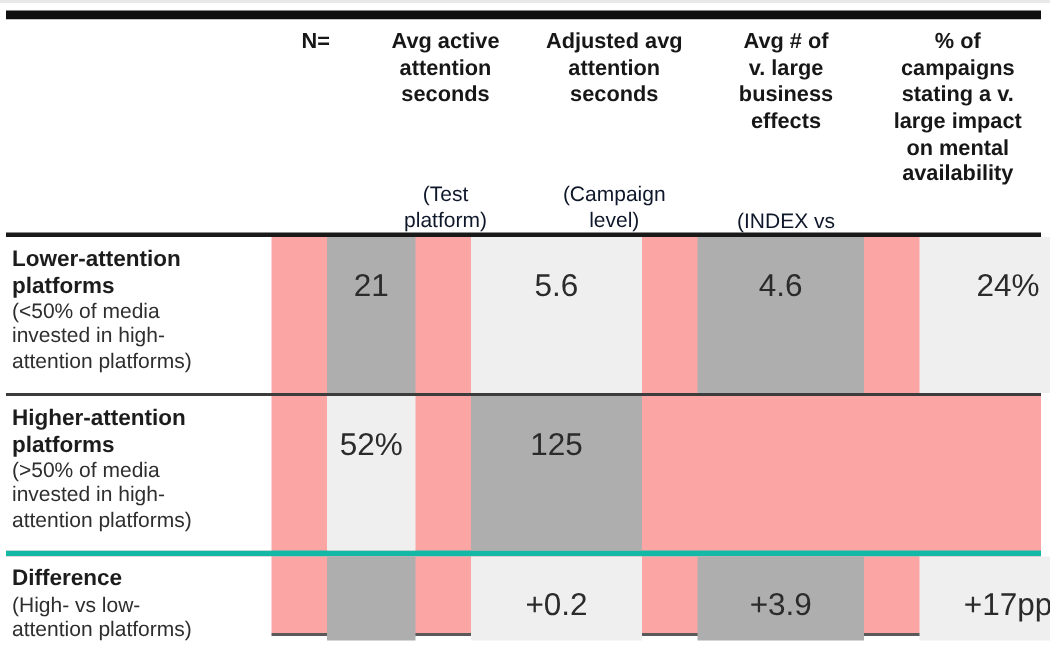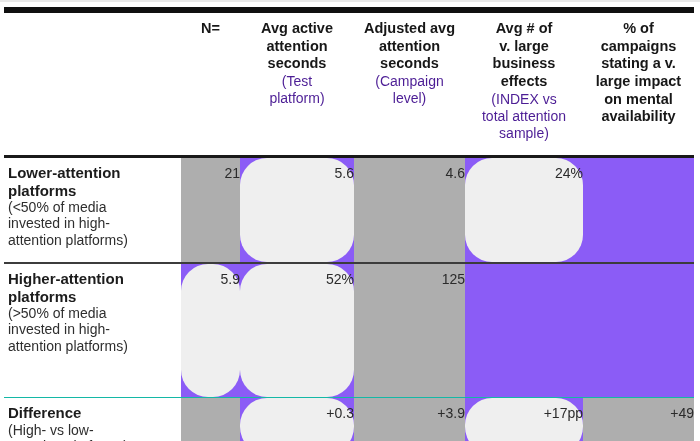--- a/index.html
+++ b/index.html
@@ -41,53 +41,54 @@
   .h-main {
     font-weight: 700;
     font-size: 14.5px;
     line-height: 1.22;
     color: #171717;
     white-space: pre-line;
   }
   .h-sub {
     font-size: 14px;
     line-height: 1.22;
-    color: #4c1d95;
+    color: #0f172a;
     white-space: pre-line;
+    margin-top: 48px;
   }
-  .trow { background: #8b5cf6; }
+  .trow { background: #fca5a5; gap: 37px; }
   .trow.r1 { height: 106px; border-bottom: 2px solid #3c3c3c; }
-  .trow.r2 { height: 134px; border-bottom: 1px solid #14b8a6; }
+  .trow.r2 { height: 107px; border-bottom: 4px solid #14b8a6; }
   .trow.r3 { height: 53px;  border-bottom: 2px solid #5a5a5a; }
   .label-cell {
     padding: 6px 6px 0 4px;
     text-align: left;
     background: #ffffff;
   }
   .lbl-main {
     font-weight: 700;
     font-size: 15px;
     line-height: 1.17;
     color: #1c1c1c;
     white-space: pre-line;
   }
   .lbl-sub {
     font-size: 14px;
     line-height: 1.17;
     color: #2e2e2e;
     white-space: pre-line;
   }
   .vcell {
-    padding-top: 7px;
-    text-align: right;
-    font-size: 14px;
+    padding-top: 21px;
+    text-align: center;
+    font-size: 21px;
     color: #2b2b2b;
   }
   .trow .c1, .trow .c3, .trow .c5 { background: #aeaeae; }
-  .trow .c2, .trow .c4 { background: #efefef; border-radius: 27px; }
+  .trow .c2, .trow .c4 { background: #efefef; }
 </style>
 </head>
 <body>
 
 <div class="page">
   <div class="top-rule"></div>
 
   <div class="table-wrap">
     <div class="black-bar"></div>
 
@@ -144,31 +145,30 @@
     </div>
 
     <div class="grid-row trow r2">
       <div class="label-cell c0">
         <div class="lbl-main">Higher-attention
 platforms</div>
         <div class="lbl-sub">(&gt;50% of media
 invested in high-
 attention platforms)</div>
       </div>
-      <div class="vcell c2">5.9</div>
       <div class="vcell c4">52%</div>
       <div class="vcell c5">125</div>
     </div>
 
     <div class="grid-row trow r3">
       <div class="label-cell c0">
         <div class="lbl-main">Difference</div>
         <div class="lbl-sub">(High- vs low-
 attention platforms)</div>
       </div>
       <div class="vcell c1"></div>
-      <div class="vcell c2">+0.3</div>
+      <div class="vcell c2">+0.2</div>
       <div class="vcell c3">+3.9</div>
       <div class="vcell c4">+17pp</div>
       <div class="vcell c5">+49</div>
     </div>
   </div>
 </div>
 
 </body></html>

